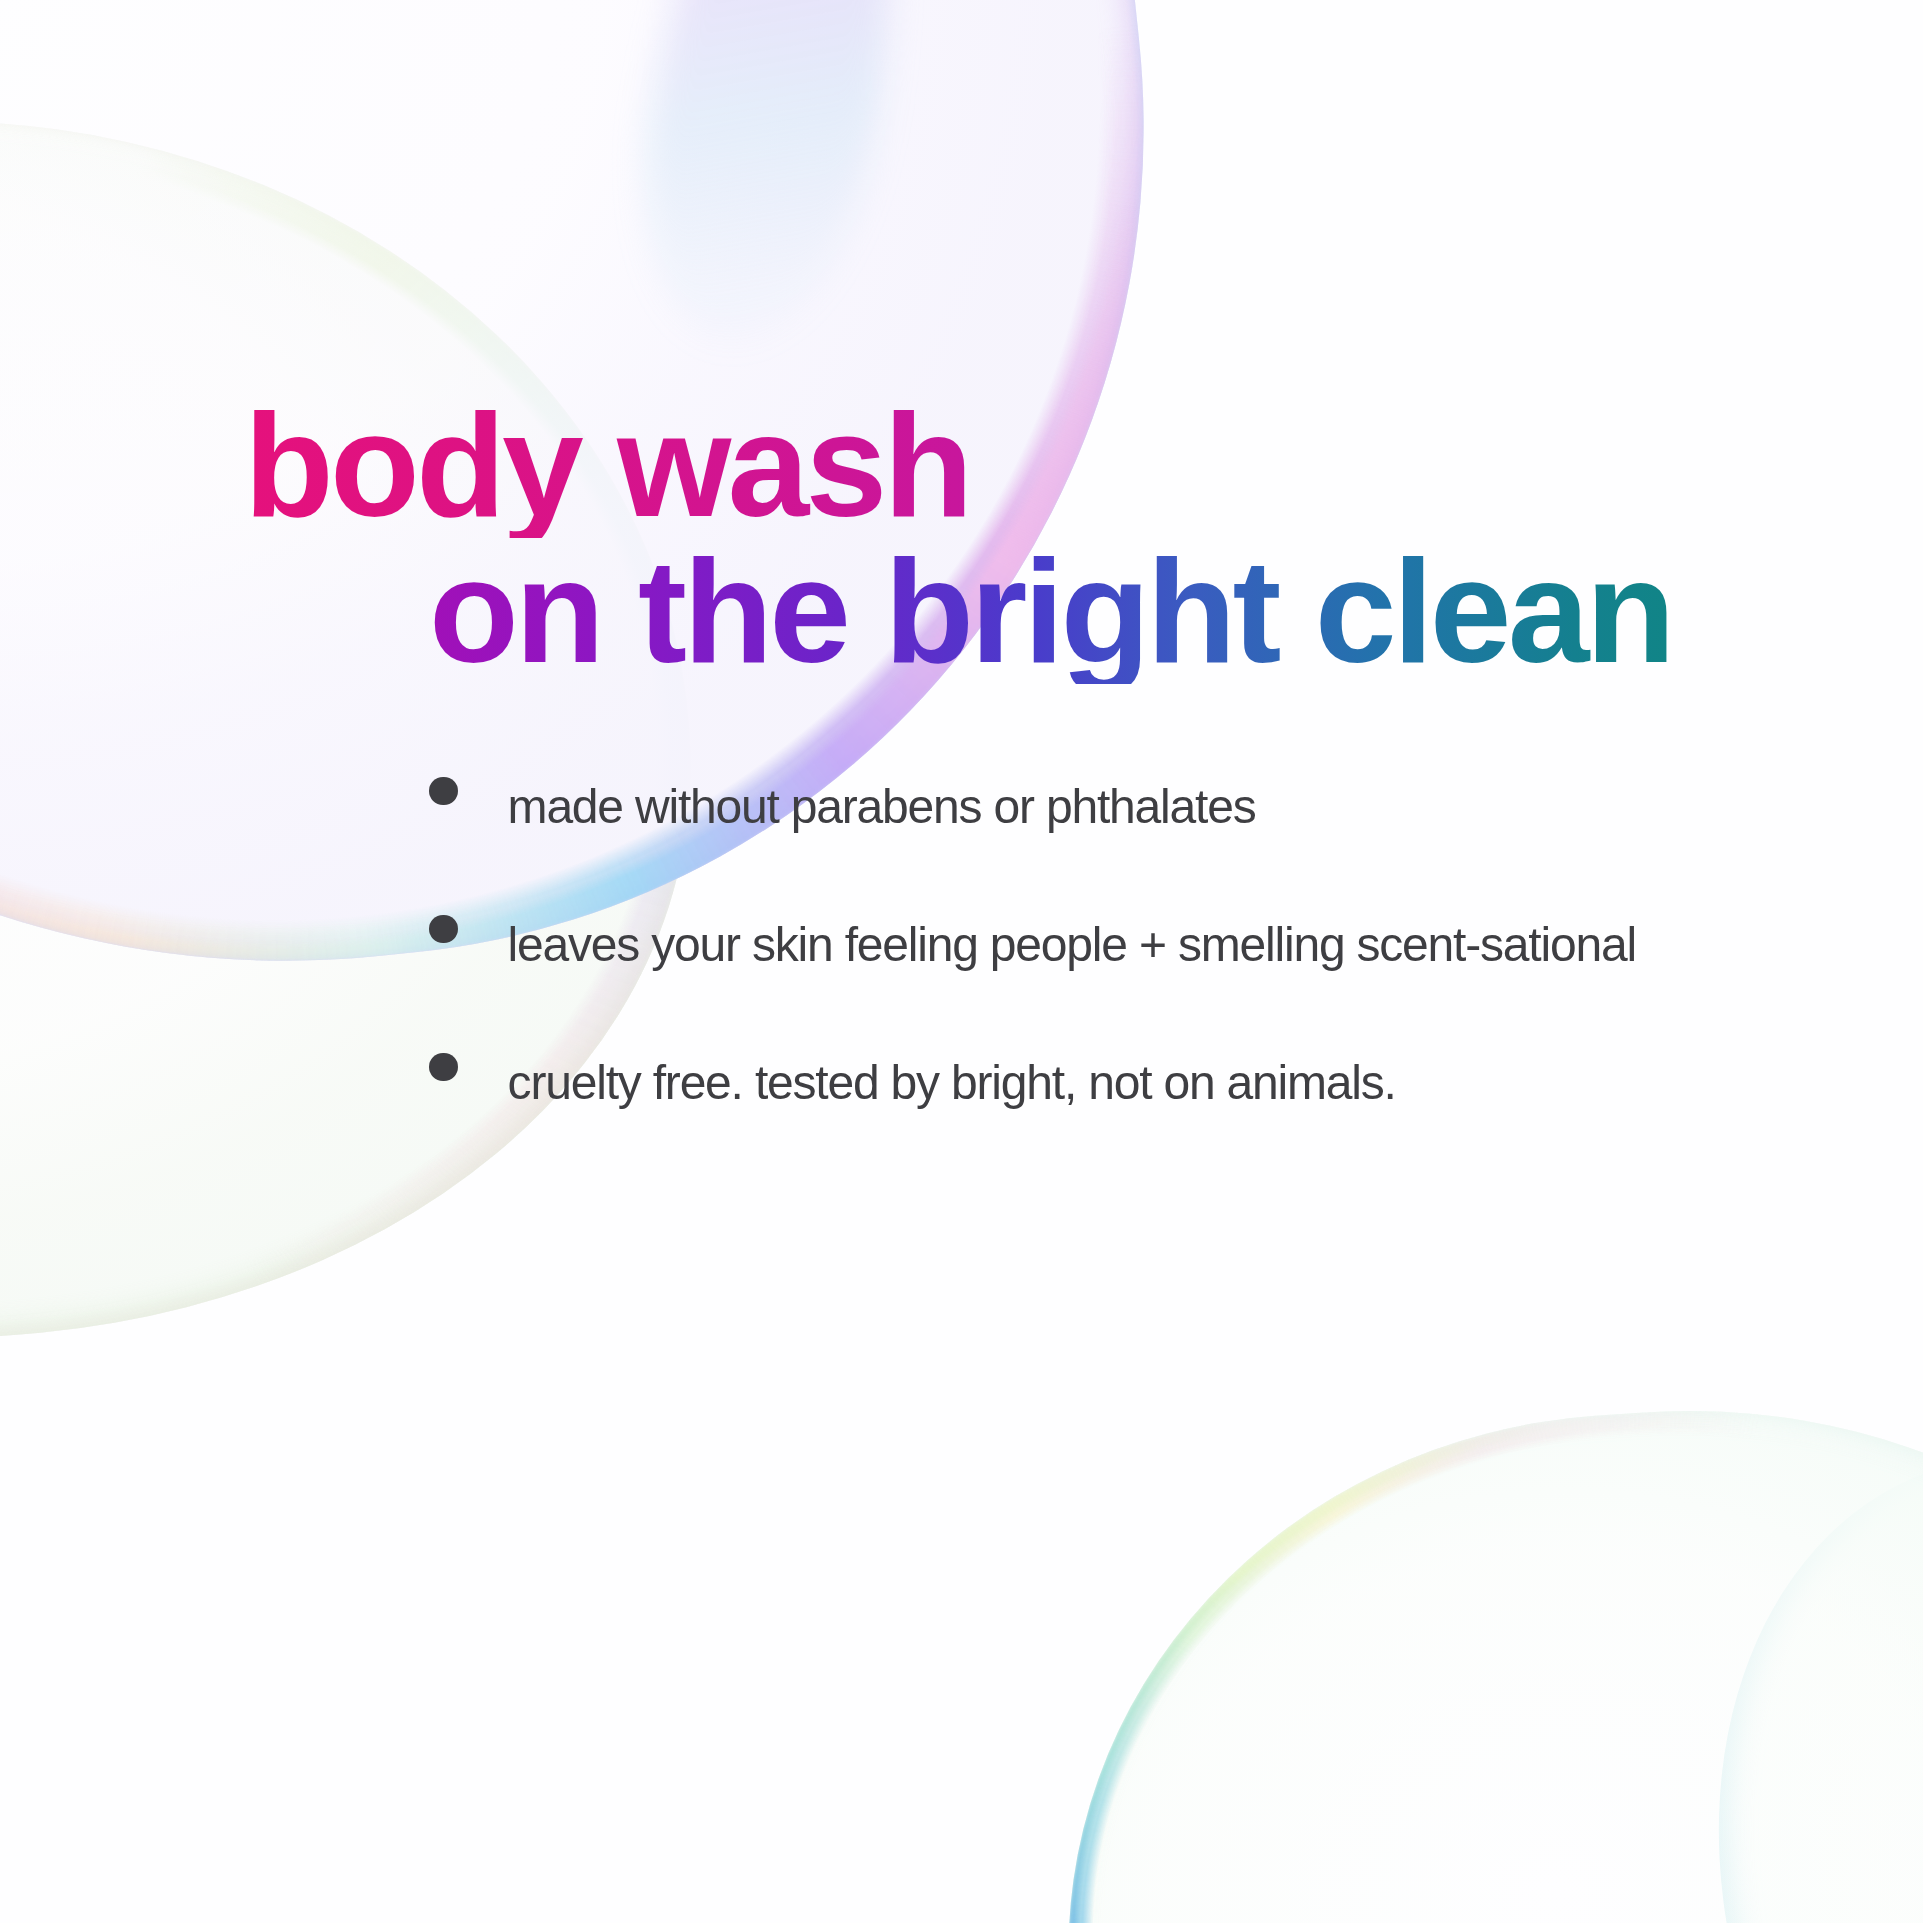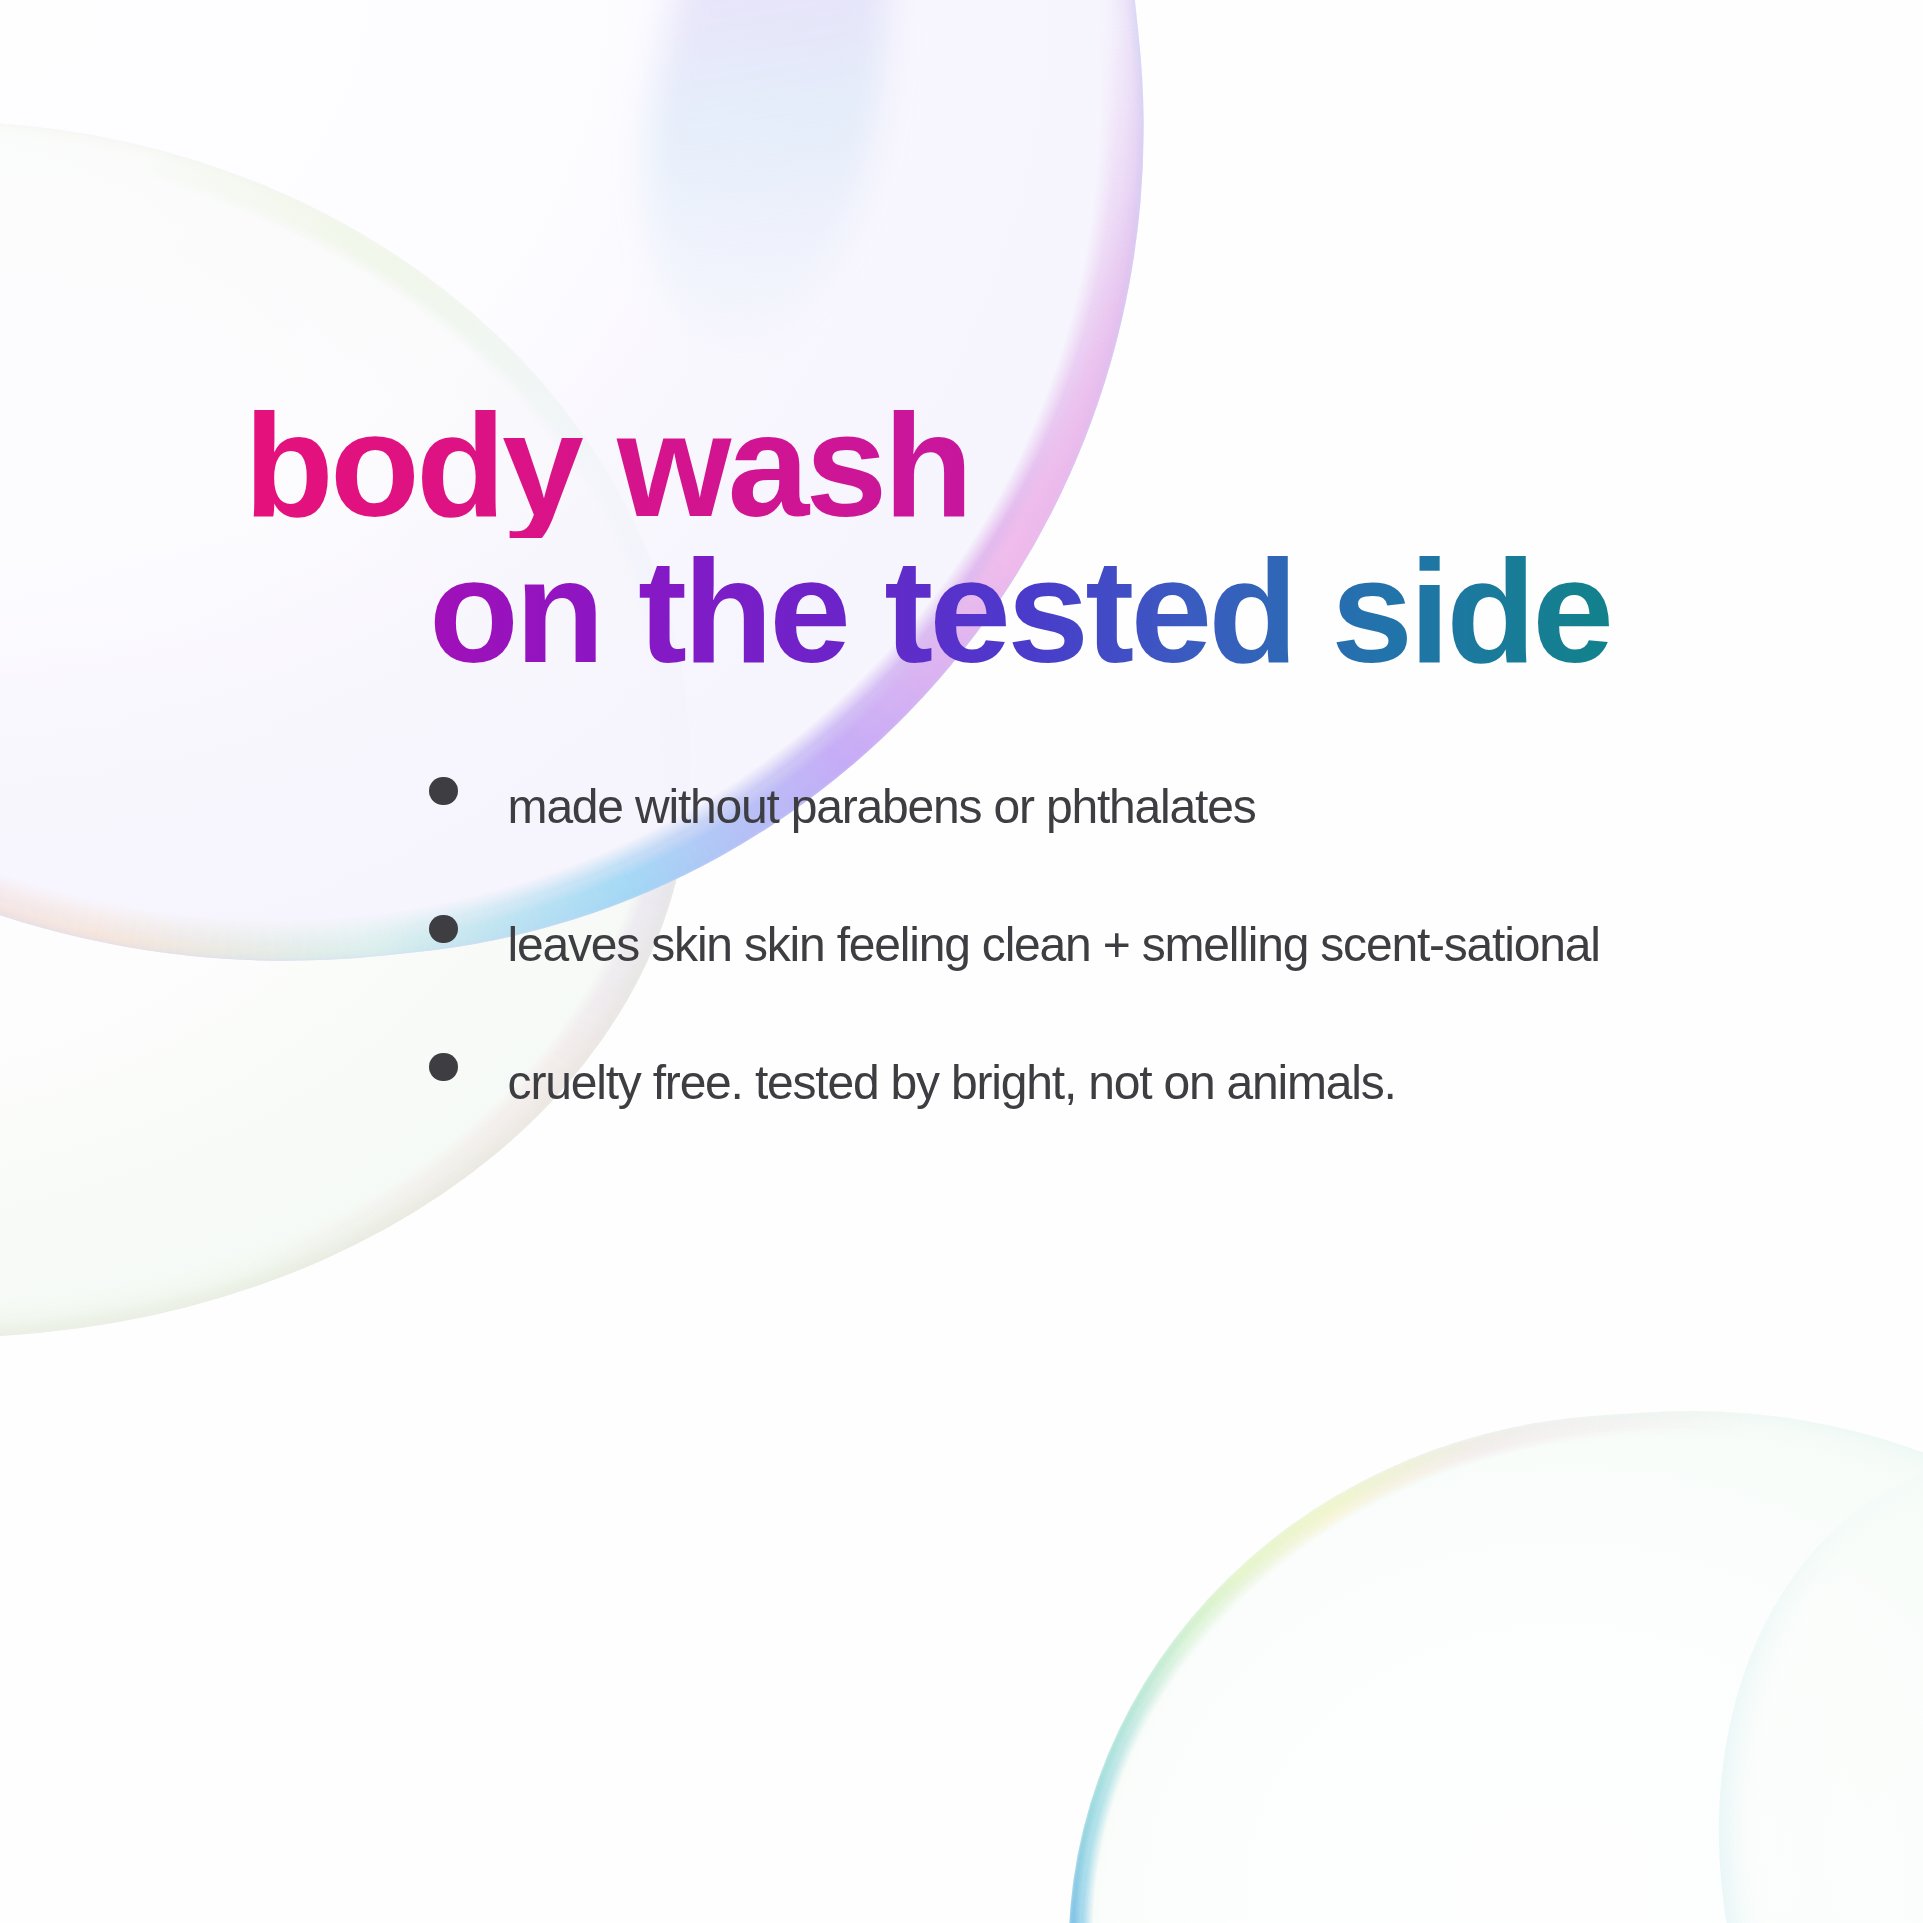--- a/index.html
+++ b/index.html
@@ -326,33 +326,33 @@
 
     <div class="bubble-br"></div>
     <div class="bubble-br-rim"></div>
     <div class="bubble-br-rim2"></div>
   </div>
 
   <div class="content">
 
     <div class="headline">
       <div class="headline-line headline-line-1">body wash</div>
-      <div class="headline-line headline-line-2">on the tested side</div>
+      <div class="headline-line headline-line-2">on the bright clean</div>
     </div>
 
     <div class="bullets">
 
       <div class="bullet-row">
         <span class="bullet-dot"></span>
         <span class="bullet-text">made without parabens or phthalates</span>
       </div>
 
       <div class="bullet-row">
         <span class="bullet-dot"></span>
-        <span class="bullet-text">leaves skin skin feeling clean + smelling scent-sational</span>
+        <span class="bullet-text">leaves your skin feeling people + smelling scent-sational</span>
       </div>
 
       <div class="bullet-row">
         <span class="bullet-dot"></span>
         <span class="bullet-text">cruelty free. tested by bright, not on animals.</span>
       </div>
 
     </div>
   </div>
 </div>

